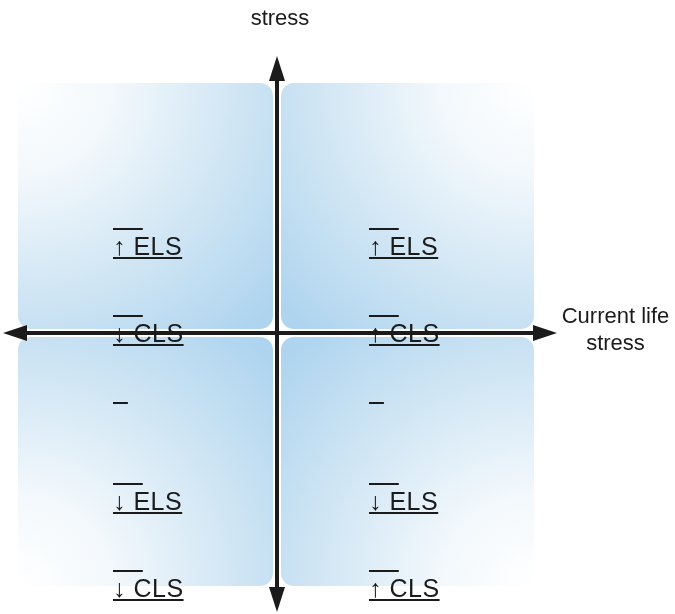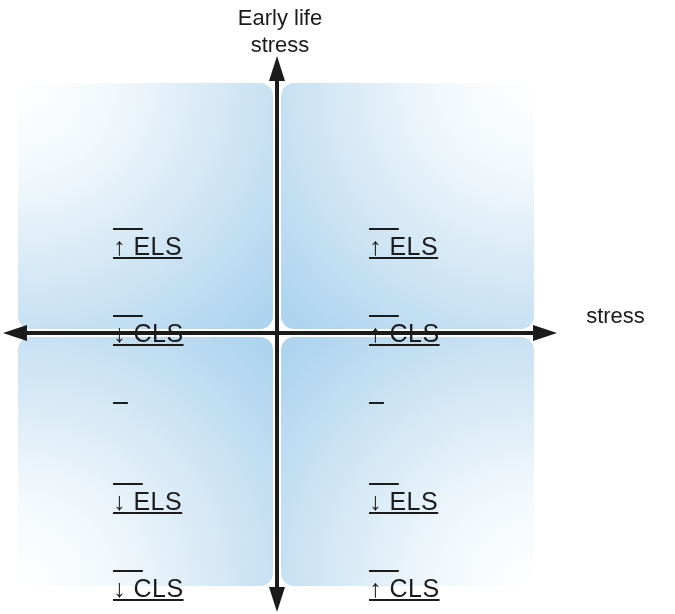--- a/index.html
+++ b/index.html
@@ -83,24 +83,24 @@
       <polygon points="557,333 533,325 533,341"></polygon>
     </g>
     <g fill="#1b1b1b" stroke="none">
       <rect x="275" y="78" width="4" height="512"></rect>
       <polygon points="277,56 269,81 285,81"></polygon>
       <polygon points="277,612 269,587 285,587"></polygon>
     </g>
   </svg>
 
   <div class="axis-label" id="y-axis-label">
-    <div>Early life</div>
     <div>stress</div>
   </div>
   <div class="axis-label" id="x-axis-label">
+    <div>Current life</div>
     <div>stress</div>
   </div>
 
   <div class="qlabel" id="qlabel-tl">
     <div>↑ ELS</div>
     <div>↓ CLS</div>
   </div>
   <div class="qlabel" id="qlabel-tr">
     <div>↑ ELS</div>
     <div>↑ CLS</div>

